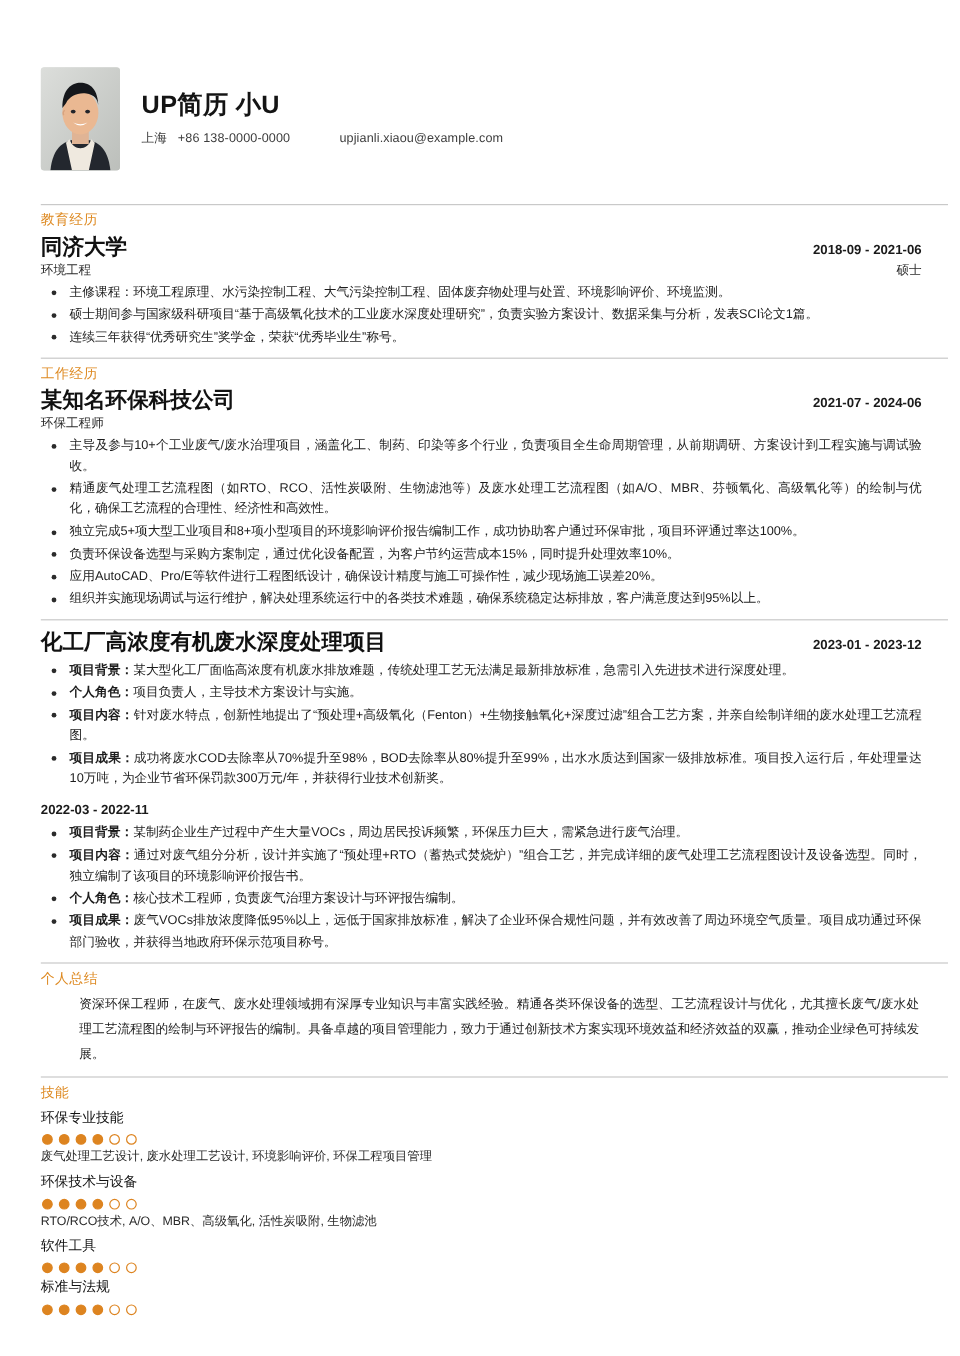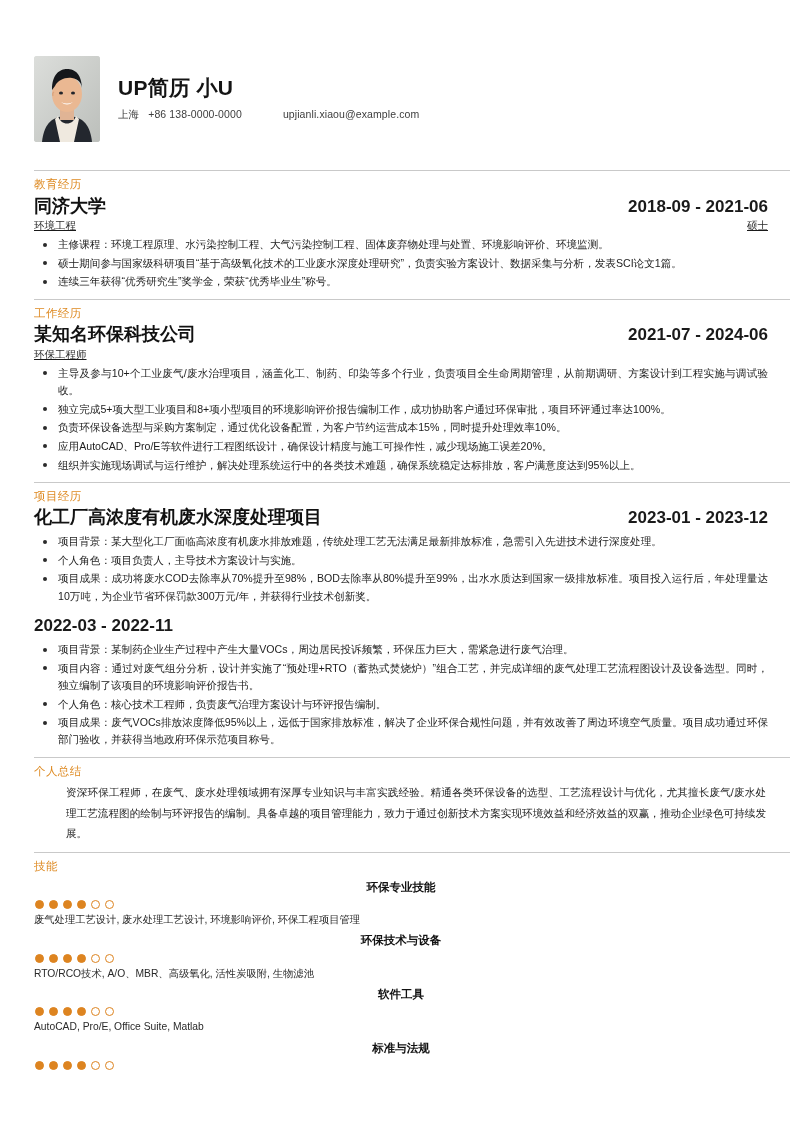--- a/index.html
+++ b/index.html
@@ -70,27 +70,26 @@
     line-height: 1.35;
     margin-bottom: 1px;
   }
   .entry-head {
     display: flex;
     justify-content: space-between;
     align-items: baseline;
     line-height: 1.35;
   }
   .entry-title { font-size: 18px; font-weight: bold; color: #111; }
-  .entry-date { font-size: 17px; font-weight: bold; color: #1a1a1a; white-space: nowrap; text-align: right; }
+  .entry-date { font-size: 11px; font-weight: bold; color: #1a1a1a; white-space: nowrap; text-align: right; }
   .entry-sub-row {
     display: flex;
     justify-content: space-between;
     align-items: baseline;
     line-height: 1.4;
-    text-decoration: underline;
   }
   .entry-sub { font-size: 10.5px; color: #2b2b2b; }
   .entry-sub-right { font-size: 10.5px; color: #2b2b2b; white-space: nowrap; }
 
   
   ul.bullets { list-style: none; margin: 3px 0 0 0; padding: 0; }
   ul.bullets > li {
     position: relative;
     padding-left: 24px;
     font-size: 10.6px;
@@ -102,44 +101,43 @@
   ul.bullets > li::before {
     content: "";
     position: absolute;
     left: 9px;
     top: 6.5px;
     width: 4px;
     height: 4px;
     border-radius: 50%;
     background: #2b2b2b;
   }
-  .lead { font-weight: normal; }
+  .lead { font-weight: bold; }
 
   .gap-sm { height: 9px; }
 
   
   .summary {
     font-size: 10.6px;
     line-height: 1.95;
     color: #1c1c1c;
     text-align: justify;
     margin-top: 3px;
     padding-right: 2px;
     margin-left: 32px;
   }
 
   
   .skill-block { margin-top: 2px; }
   .skill-name {
     font-size: 11.5px;
-    font-weight: bold;
+    font-weight: normal;
     color: #111;
     line-height: 1.5;
     margin-top: 4px;
-    text-align: center;
   }
   .dots { display: flex; gap: 5px; margin: 4px 0 3px 1px; }
   .dot {
     width: 9px; height: 9px;
     border-radius: 50%;
     border: 1.6px solid #DD8420;
     background: transparent;
   }
   .dot.on { background: #DD8420; }
   .skill-items {
@@ -206,38 +204,39 @@
     <div class="sec-title">工作经历</div>
     <div class="entry-head">
       <div class="entry-title">某知名环保科技公司</div>
       <div class="entry-date">2021-07 - 2024-06</div>
     </div>
     <div class="entry-sub-row">
       <div class="entry-sub">环保工程师</div>
     </div>
     <ul class="bullets">
       <li>主导及参与10+个工业废气/废水治理项目，涵盖化工、制药、印染等多个行业，负责项目全生命周期管理，从前期调研、方案设计到工程实施与调试验收。</li>
+      <li>精通废气处理工艺流程图（如RTO、RCO、活性炭吸附、生物滤池等）及废水处理工艺流程图（如A/O、MBR、芬顿氧化、高级氧化等）的绘制与优化，确保工艺流程的合理性、经济性和高效性。</li>
       <li>独立完成5+项大型工业项目和8+项小型项目的环境影响评价报告编制工作，成功协助客户通过环保审批，项目环评通过率达100%。</li>
       <li>负责环保设备选型与采购方案制定，通过优化设备配置，为客户节约运营成本15%，同时提升处理效率10%。</li>
       <li>应用AutoCAD、Pro/E等软件进行工程图纸设计，确保设计精度与施工可操作性，减少现场施工误差20%。</li>
       <li>组织并实施现场调试与运行维护，解决处理系统运行中的各类技术难题，确保系统稳定达标排放，客户满意度达到95%以上。</li>
     </ul>
   </div>
 
   <hr class="rule">
   <div class="section">
-    <div class="sec-title">项目经历</div>
 
     <div class="entry-head">
       <div class="entry-title">化工厂高浓度有机废水深度处理项目</div>
       <div class="entry-date">2023-01 - 2023-12</div>
     </div>
     <ul class="bullets">
       <li><span class="lead">项目背景：</span><span>某大型化工厂面临高浓度有机废水排放难题，传统处理工艺无法满足最新排放标准，急需引入先进技术进行深度处理。</span></li>
       <li><span class="lead">个人角色：</span><span>项目负责人，主导技术方案设计与实施。</span></li>
+      <li><span class="lead">项目内容：</span><span>针对废水特点，创新性地提出了“预处理+高级氧化（Fenton）+生物接触氧化+深度过滤”组合工艺方案，并亲自绘制详细的废水处理工艺流程图。</span></li>
       <li><span class="lead">项目成果：</span><span>成功将废水COD去除率从70%提升至98%，BOD去除率从80%提升至99%，出水水质达到国家一级排放标准。项目投入运行后，年处理量达10万吨，为企业节省环保罚款300万元/年，并获得行业技术创新奖。</span></li>
     </ul>
 
     <div class="gap-sm"></div>
 
     <div class="entry-head">
       <div class="entry-date">2022-03 - 2022-11</div>
     </div>
     <ul class="bullets">
       <li><span class="lead">项目背景：</span><span>某制药企业生产过程中产生大量VOCs，周边居民投诉频繁，环保压力巨大，需紧急进行废气治理。</span></li>
@@ -286,21 +285,20 @@
     <div class="skill-block">
       <div class="skill-name">软件工具</div>
       <div class="dots">
           <span class="dot on"></span>
           <span class="dot on"></span>
           <span class="dot on"></span>
           <span class="dot on"></span>
           <span class="dot"></span>
           <span class="dot"></span>
         </div>
-      <div class="skill-items">AutoCAD, Pro/E, Office Suite, Matlab</div>
     </div>
 
     <div class="skill-block">
       <div class="skill-name">标准与法规</div>
       <div class="dots">
           <span class="dot on"></span>
           <span class="dot on"></span>
           <span class="dot on"></span>
           <span class="dot on"></span>
           <span class="dot"></span>

